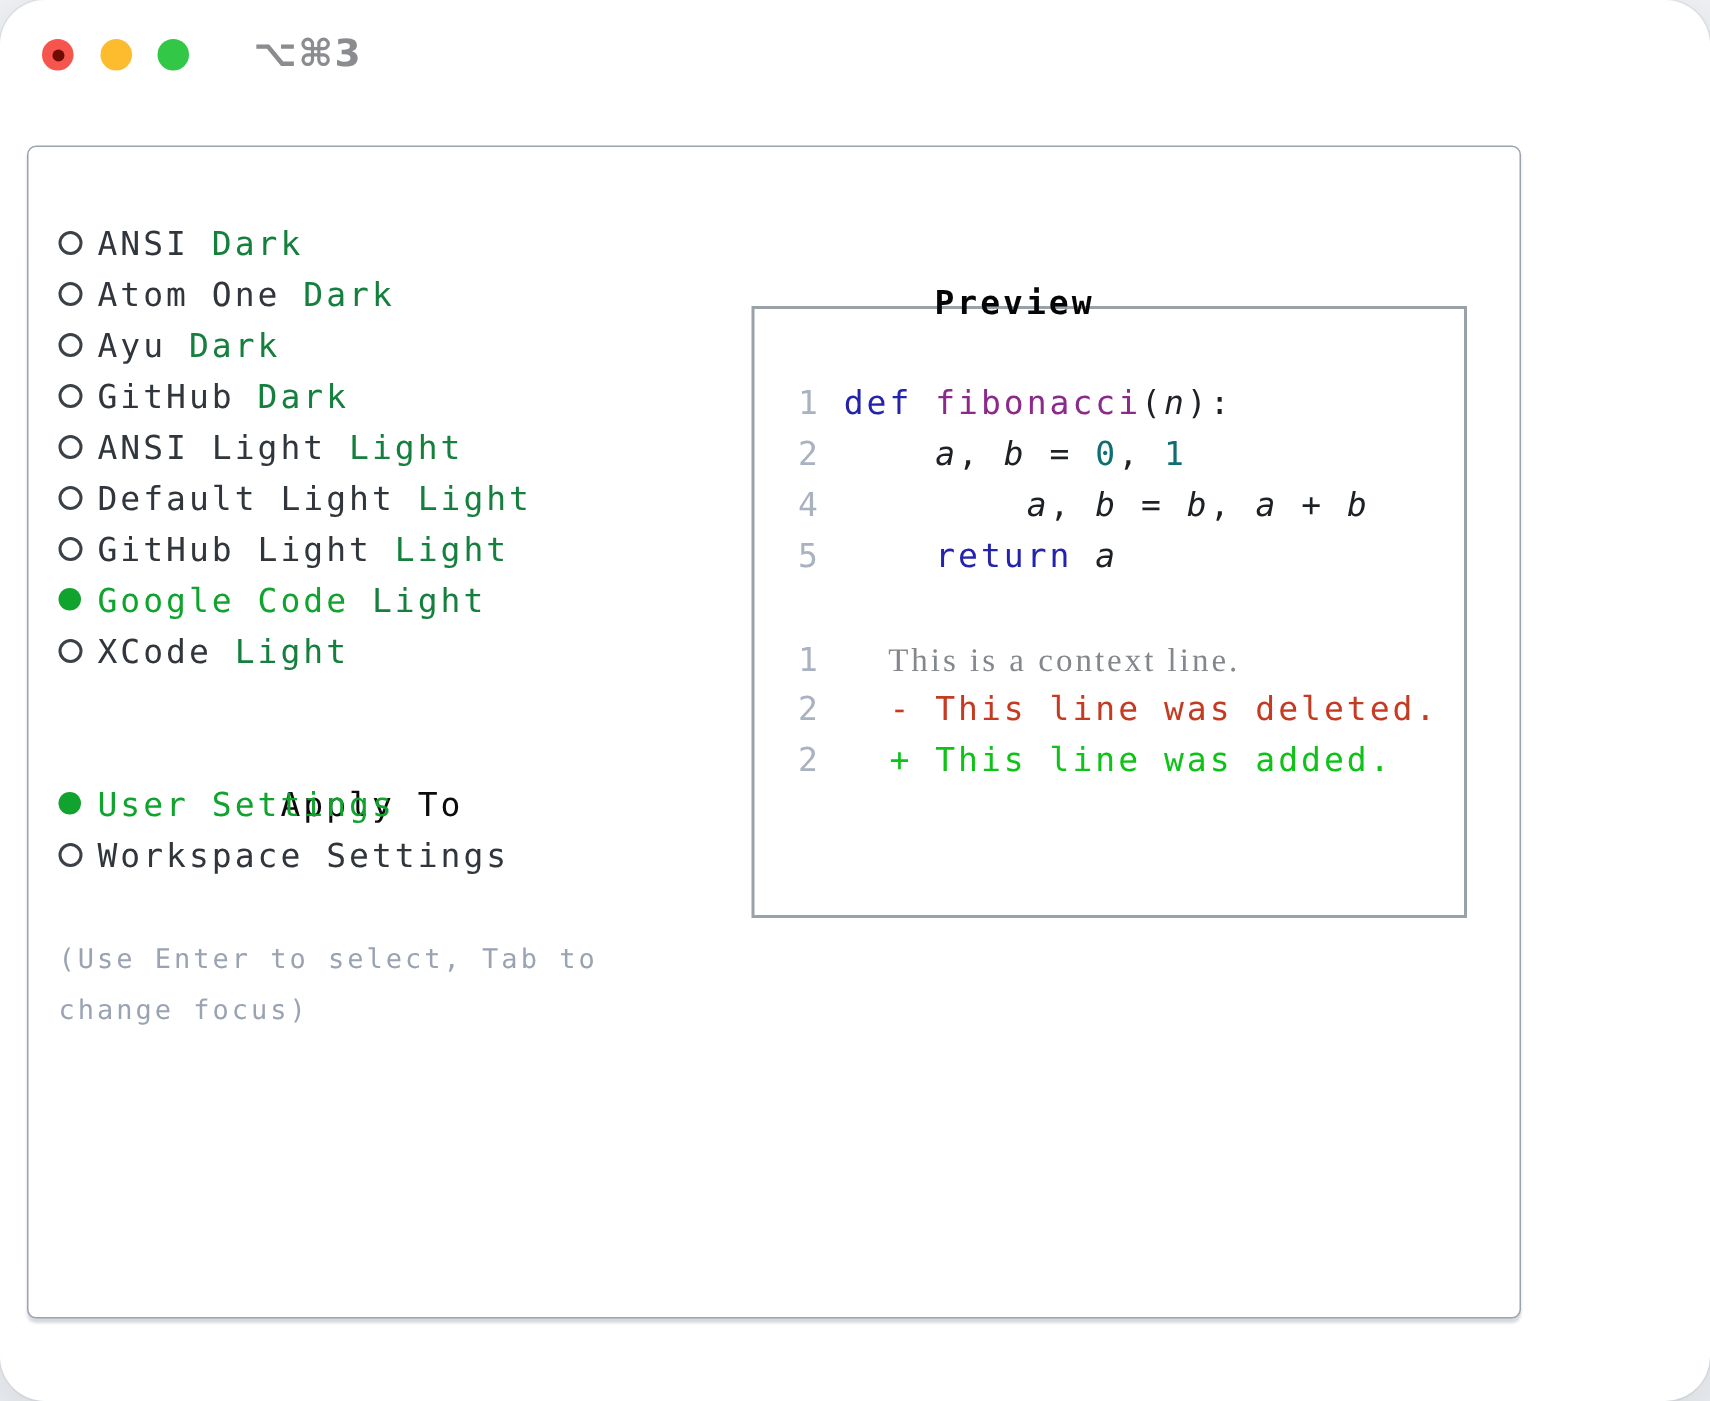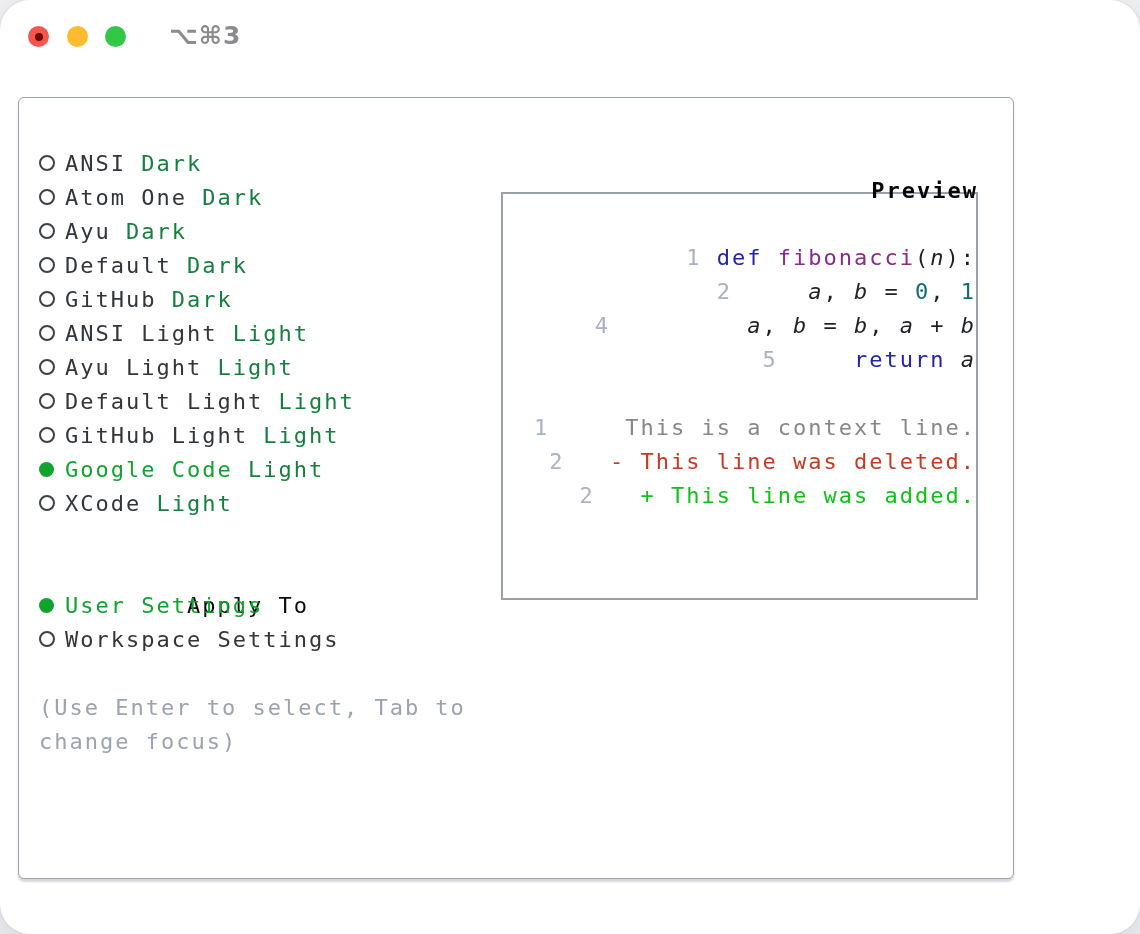--- a/index.html
+++ b/index.html
@@ -22,47 +22,47 @@
     font-family:"DejaVu Sans", sans-serif;font-weight:700;font-size:25px;
     color:#8a8c90;letter-spacing:1px;
   }
   
   .panel{
     position:absolute;left:18px;top:97px;width:996px;height:782px;
     border:1.5px solid #9aa3ae;border-radius:6px;background:#fff;
     box-sizing:border-box;box-shadow:0 2.5px 2px rgba(110,120,135,0.28);
   }
   .left-col{position:absolute;left:20px;top:49px;}
-  .right-col{position:absolute;left:482px;top:42px;text-align:right;}
+  .right-col{position:absolute;left:482px;top:54px;}
   
   .row{height:34px;line-height:34px;white-space:pre;font-size:22px;letter-spacing:2px;color:#30363c;}
   .row.blank{height:34px;}
   .marker{display:inline-block;width:26px;}
   .ring{display:inline-block;width:12px;height:12px;border:2px solid #3b4147;border-radius:50%;vertical-align:middle;margin-top:-4px;}
   .dot{display:inline-block;width:15px;height:15px;background:var(--accent-green,#10a32e);border-radius:50%;vertical-align:middle;margin-top:-4px;}
   .prompt{font-weight:700;color:#050505;}
   .section-title{font-weight:700;color:#050505;}
   .apply-title{color:#0b0b0b;margin-top:11px;}
   .opt-label{color:#30363c;}
   .row.selected .opt-label{color:var(--accent-green,#10a32e);}
   .opt-suffix{color:#15803d;}
-  .hint-row{height:34px;line-height:34px;white-space:pre;font-size:22px;letter-spacing:2px;color:#9aa3b2;}
+  .hint-row{height:34px;line-height:34px;white-space:pre;font-size:18px;letter-spacing:2px;color:#9aa3b2;}
   
   .preview-box{
     margin-top:18px;width:477px;height:408px;border:2px solid #99a1a9;
-    box-sizing:border-box;padding:47px 0 0 6px;overflow:hidden;background:#fff;
+    box-sizing:border-box;padding:47px 0 0 29px;overflow:hidden;background:#fff;
   }
   .pline{height:34px;line-height:34px;white-space:pre;font-size:22px;letter-spacing:2px;}
   .tok-ln{color:#a9b2c0;}
   .tok-kw{color:var(--kw-blue,#2323ad);}
   .tok-fn{color:var(--fn-purple,#8c2a8c);}
   .tok-lit{color:var(--lit-teal,#0e6e74);}
   .tok-pl{color:#1d2125;}
   .tok-var{color:#1d2125;font-style:italic;}
-  .tok-ctx{color:#84878b;}
+  .tok-ctx{color:#84878b;font-family:Liberation Serif, serif;}
   .tok-del{color:var(--del-red,#c53b22);}
   .tok-add{color:var(--add-green,#0ec218);}
 </style>
 </head>
 <body>
 
 <div class="window">
 
   <div class="titlebar">
     <div class="traffic">
@@ -76,24 +76,22 @@
   </div>
 
   <div class="panel">
 
     <div class="left-col">
 
       <div>
           <div class="row option"><span class="marker"><span class="ring"></span></span><span class="opt-label">ANSI</span><span class="opt-suffix"> Dark</span></div>
           <div class="row option"><span class="marker"><span class="ring"></span></span><span class="opt-label">Atom One</span><span class="opt-suffix"> Dark</span></div>
           <div class="row option"><span class="marker"><span class="ring"></span></span><span class="opt-label">Ayu</span><span class="opt-suffix"> Dark</span></div>
-          <div class="row option"><span class="marker"><span class="ring"></span></span><span class="opt-label">Default</span><span class="opt-suffix"> Dark</span></div>
           <div class="row option"><span class="marker"><span class="ring"></span></span><span class="opt-label">GitHub</span><span class="opt-suffix"> Dark</span></div>
           <div class="row option"><span class="marker"><span class="ring"></span></span><span class="opt-label">ANSI Light</span><span class="opt-suffix"> Light</span></div>
-          <div class="row option"><span class="marker"><span class="ring"></span></span><span class="opt-label">Ayu Light</span><span class="opt-suffix"> Light</span></div>
           <div class="row option"><span class="marker"><span class="ring"></span></span><span class="opt-label">Default Light</span><span class="opt-suffix"> Light</span></div>
           <div class="row option"><span class="marker"><span class="ring"></span></span><span class="opt-label">GitHub Light</span><span class="opt-suffix"> Light</span></div>
           <div class="row option selected"><span class="marker"><span class="dot"></span></span><span class="opt-label">Google Code</span><span class="opt-suffix"> Light</span></div>
           <div class="row option"><span class="marker"><span class="ring"></span></span><span class="opt-label">XCode</span><span class="opt-suffix"> Light</span></div>
         </div>
 
       <div class="row blank"></div>
 
       <div class="row">
         <span class="marker"></span><span class="apply-title">Apply To</span>

